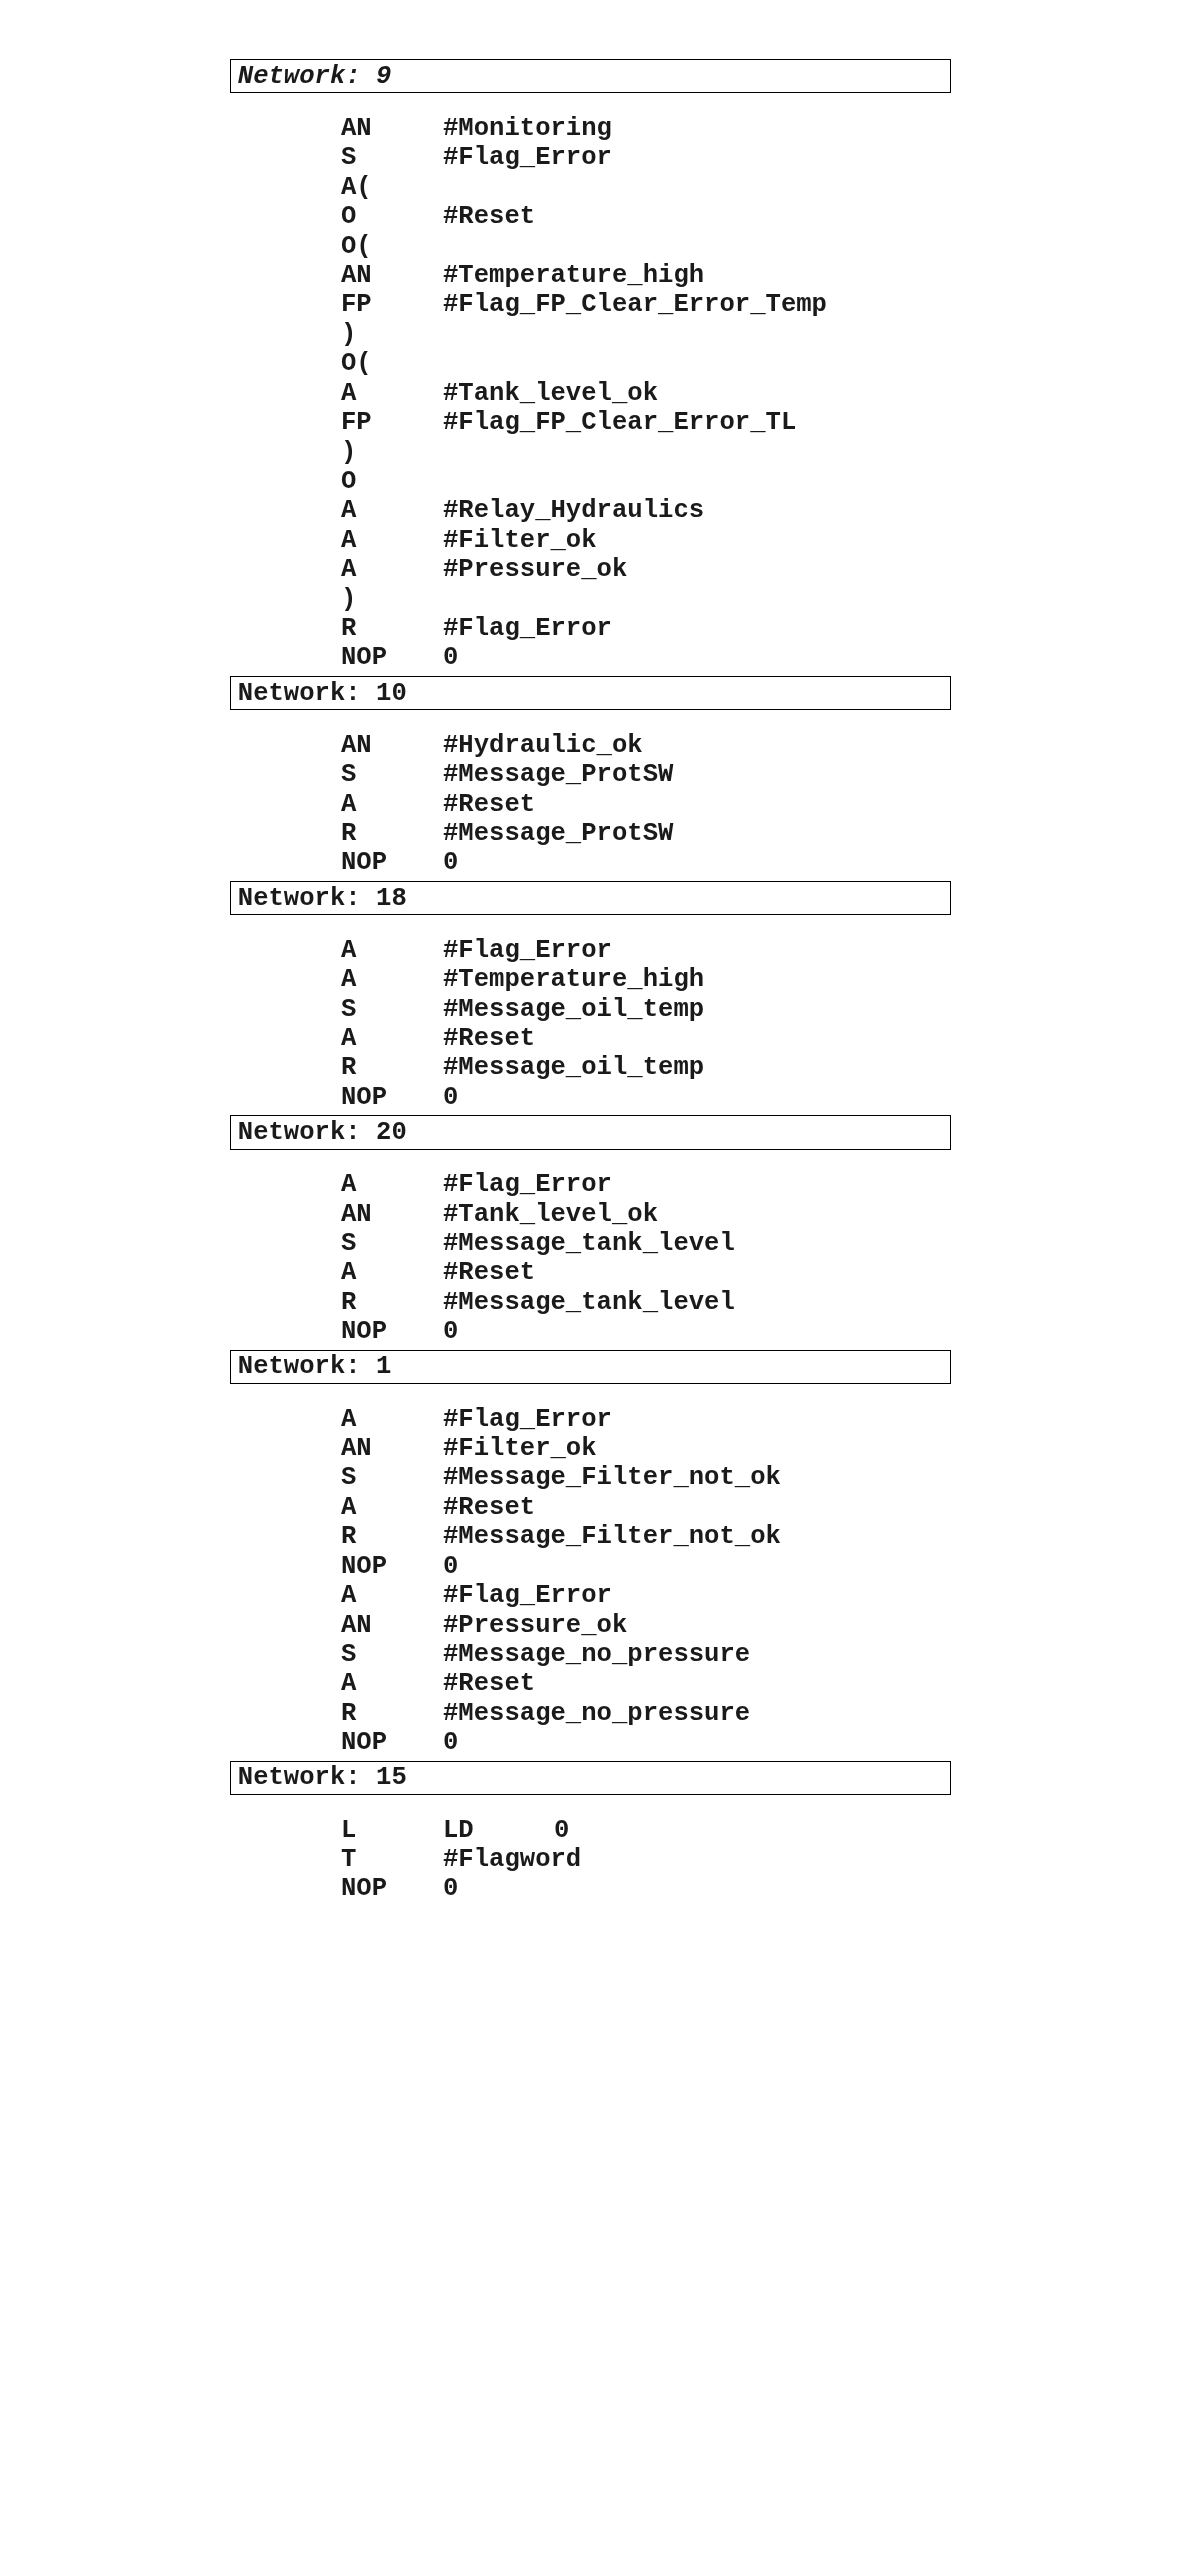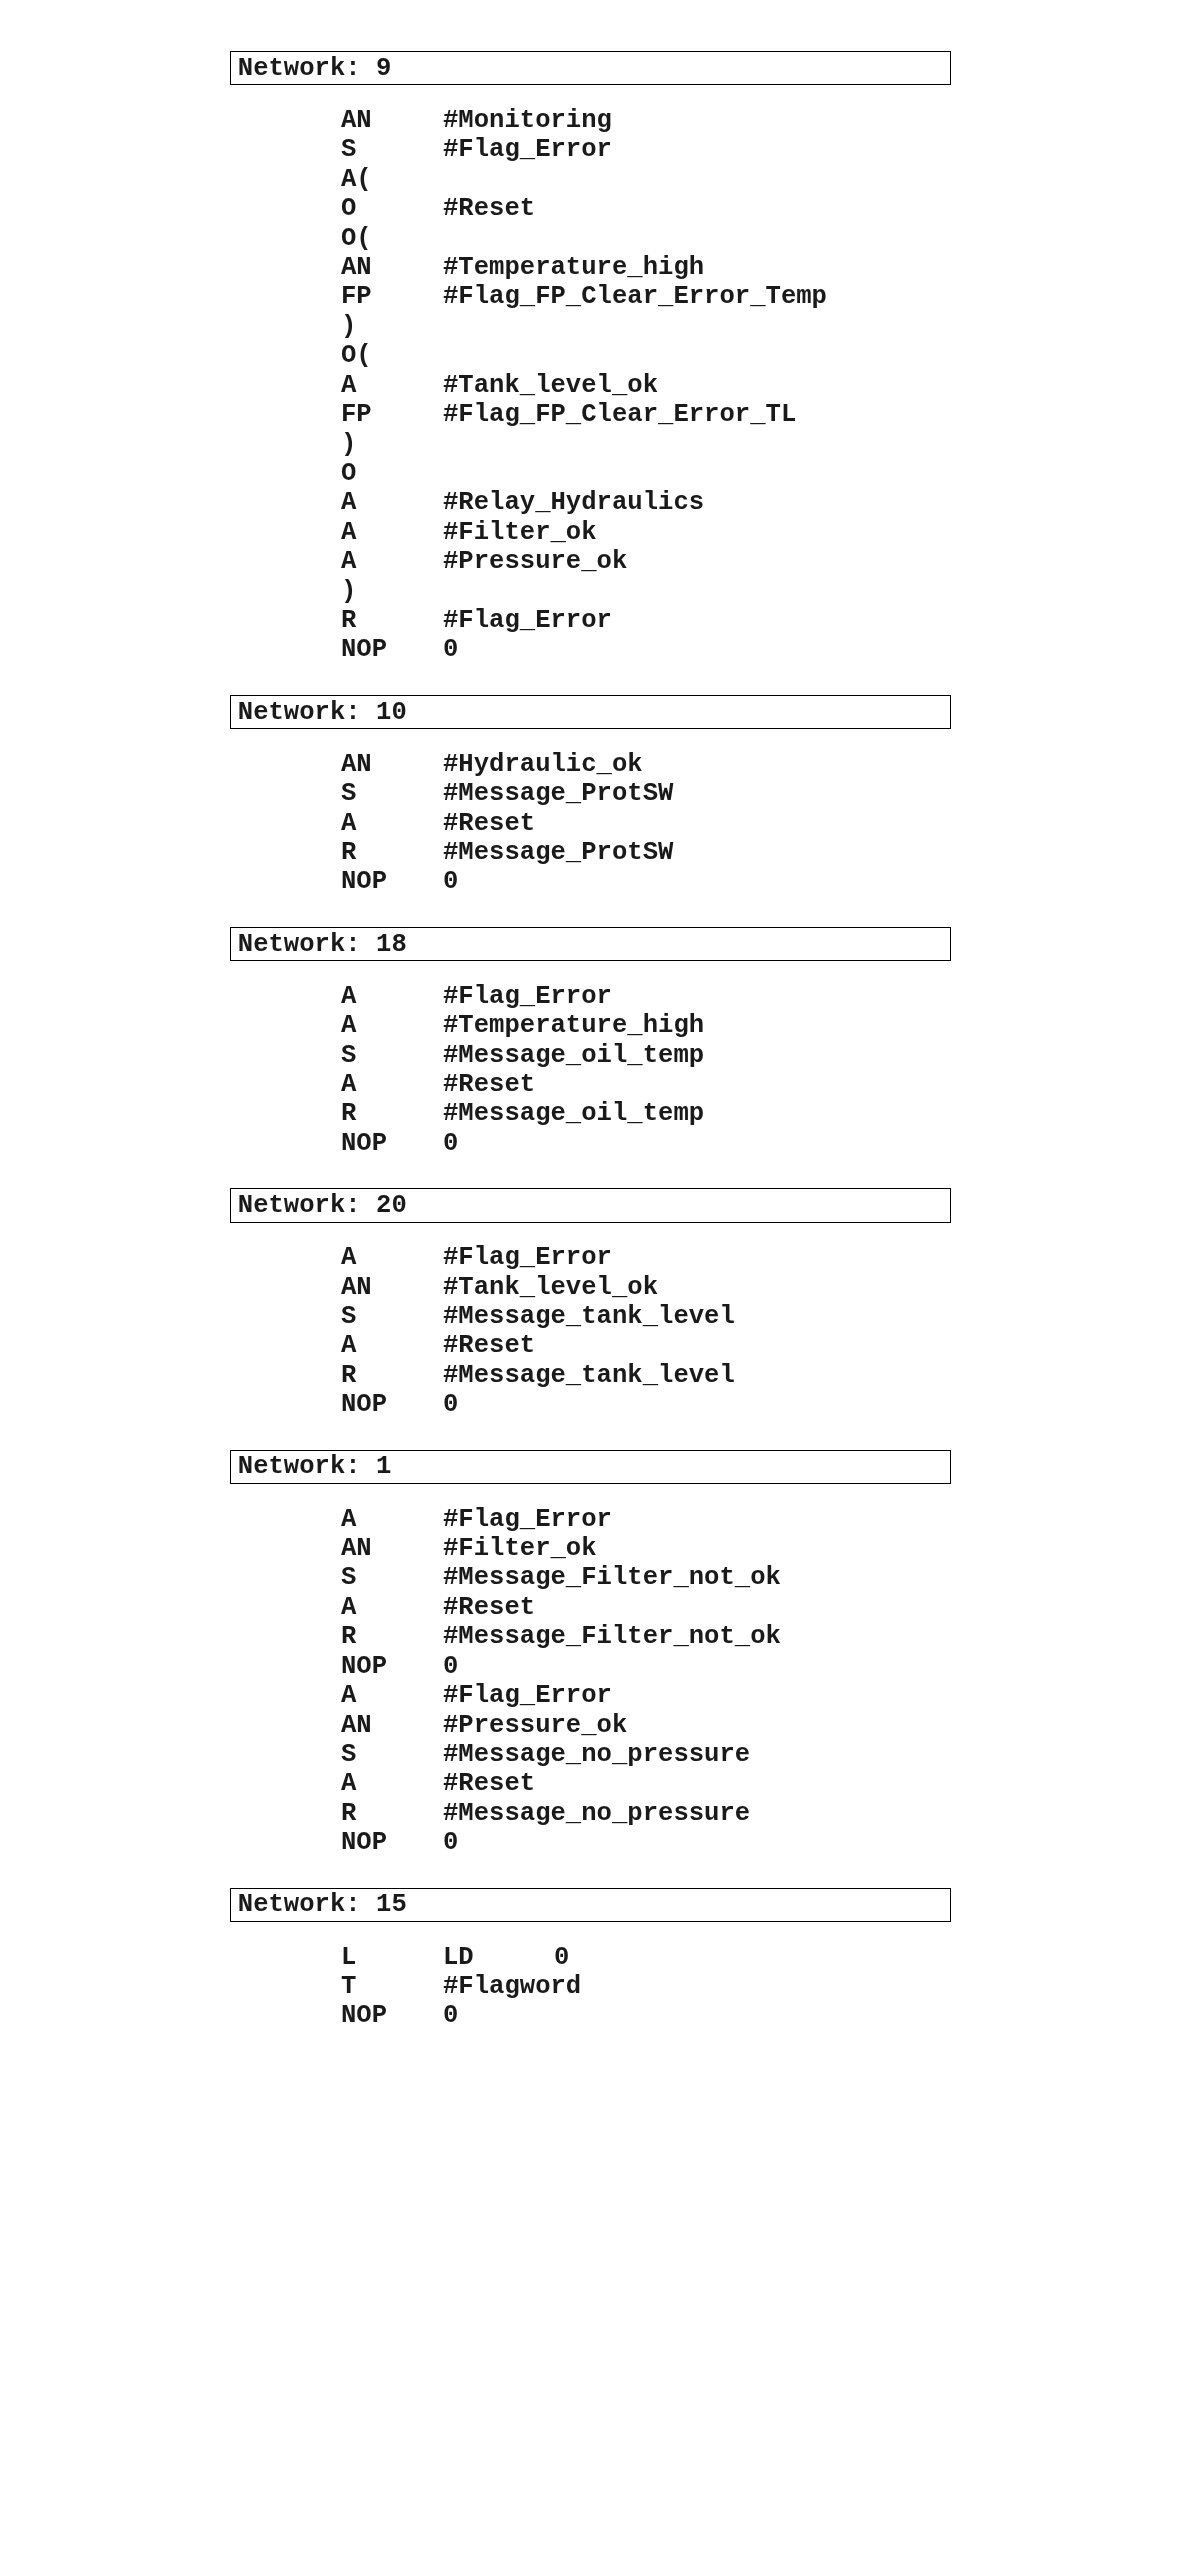--- a/index.html
+++ b/index.html
@@ -11,25 +11,25 @@
     width: 1181px;
     margin: 0;
     padding: 0;
   }
   .page {
     padding: 51px 230px 68px 230px;
   }
   .network-header {
     border: 1.7px solid #000;
     padding: 1.7px 6.8px 1.7px 6.8px;
-    margin-top: 30px;
+    margin-top: 3px;
     margin-bottom: 20.5px;
     font-weight: bold;
   }
-  .network-header:first-child { margin-top: 0; }
+  .network-header:first-child { margin-top: 8px; font-style: italic; }
   .code-block {
     margin-left: 111px;
     line-height: 1.15;
     white-space: pre;
   }
   .instr-row { display: flex; align-items: center; }
   .opcol { display: inline-block; min-width: 102px; }
   .argcol { display: inline-block; }
   .sub-op { display: inline-block; min-width: 111px; }
 </style>

